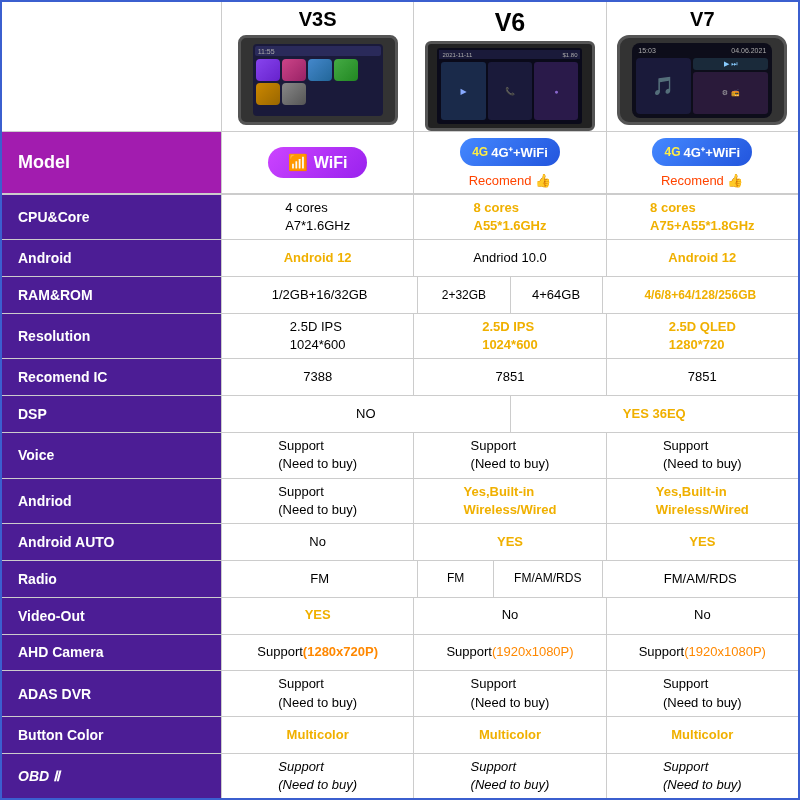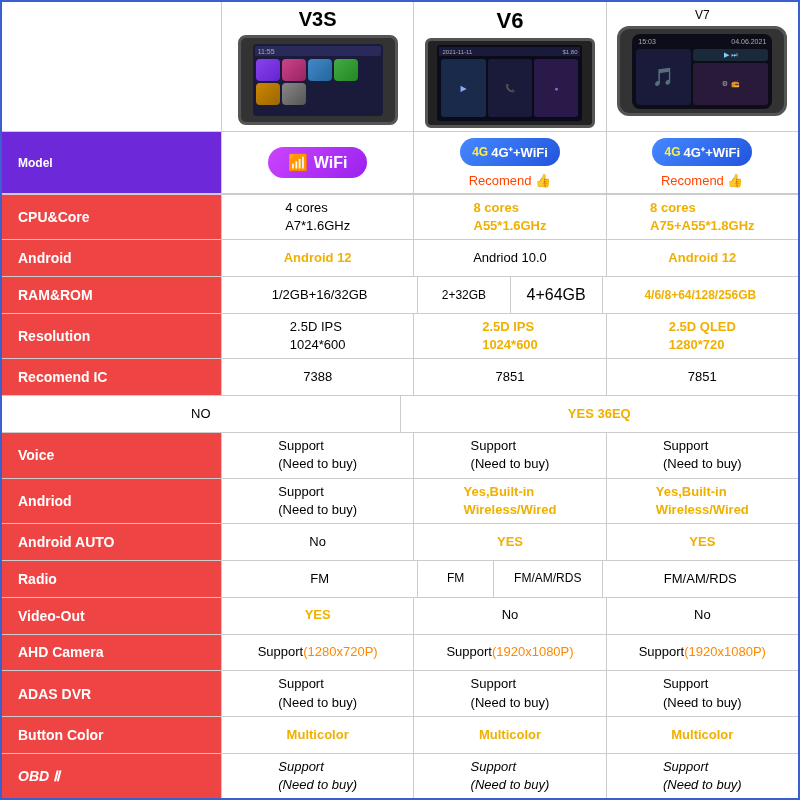--- a/index.html
+++ b/index.html
@@ -19,21 +19,21 @@
       border-top: 1px solid #ccc;
     }
     .table-row {
       display: flex;
       border-bottom: 1px solid #ccc;
       flex: 1;
     }
     .row-label {
       width: 220px;
       min-width: 220px;
-      background: #ef4444;
+      background: #4c1d95;
       color: #fff;
       display: flex;
       align-items: center;
       padding-left: 16px;
       font-size: 14px;
       font-weight: bold;
       border-right: 1px solid #ccc;
     }
     .row-cell {
       flex: 1;
@@ -92,26 +92,26 @@
       border-right: none;
     }
     
     .model-row {
       display: flex;
       border-bottom: 1px solid #ccc;
     }
     .model-label {
       width: 220px;
       min-width: 220px;
-      background: #6d28d9;
+      background: #a21caf;
       color: #fff;
       display: flex;
       align-items: center;
       padding-left: 16px;
-      font-size: 12px;
+      font-size: 18px;
       font-weight: bold;
       border-right: 1px solid #ccc;
     }
     .model-cell {
       flex: 1;
       display: flex;
       align-items: center;
       justify-content: center;
       padding: 8px 4px;
       border-right: 1px solid #ccc;
@@ -151,21 +151,21 @@
             <div style="width:24px;height:22px;border-radius:4px;background:linear-gradient(135deg,#4488cc,#226699);"></div>
             <div style="width:24px;height:22px;border-radius:4px;background:linear-gradient(135deg,#44aa44,#228822);"></div>
             <div style="width:24px;height:22px;border-radius:4px;background:linear-gradient(135deg,#cc8800,#996600);"></div>
             <div style="width:24px;height:22px;border-radius:4px;background:linear-gradient(135deg,#888888,#555555);"></div>
           </div>
         </div>
       </div>
     </div>
 
     <div class="header-product-wrapper">
-      <div style="font-size:22px; font-weight:bold; margin-bottom:4px;">V6</div>
+      <div style="font-size:25px; font-weight:bold; margin-bottom:4px;">V6</div>
       <div style="width:170px; height:90px; background:#222; border-radius:6px; border:3px solid #555; display:flex; align-items:center; justify-content:center;">
         <div style="width:145px; height:76px; background:#0a0a1a; border-radius:3px; display:flex; flex-direction:column; padding:2px; gap:1px;">
           <div style="height:9px; background:#1a1a3a; display:flex; align-items:center; padding:0 3px; gap:3px;">
             <span style="font-size:6px; color:#aaa;">2021-11-11</span>
             <span style="font-size:6px; color:#aaa; margin-left:auto;">$1.80</span>
           </div>
           <div style="display:flex; gap:2px; padding:2px; flex:1;">
             <div style="flex:1; background:#1a2a4a; border-radius:3px; display:flex; align-items:center; justify-content:center;">
               <span style="font-size:8px; color:#88aaff;">▶</span>
             </div>
@@ -174,21 +174,21 @@
             </div>
             <div style="flex:1; background:#2a1a4a; border-radius:3px; display:flex; align-items:center; justify-content:center;">
               <span style="font-size:7px; color:#8866cc;">●</span>
             </div>
           </div>
         </div>
       </div>
     </div>
 
     <div class="header-product-wrapper" style="border-right:none;">
-      <div style="font-size:12px; font-weight:normal; margin-bottom:4px;">V7</div>
+      <div style="font-size:20px; font-weight:bold; margin-bottom:4px;">V7</div>
       <div style="width:170px; height:90px; background:#333; border-radius:12px; border:3px solid #555; display:flex; align-items:center; justify-content:center;">
         <div style="width:140px; height:75px; background:#0d0d1a; border-radius:8px; display:flex; flex-direction:column; padding:2px; gap:1px;">
           <div style="display:flex; height:12px; align-items:center; padding:0 4px; gap:2px;">
             <span style="font-size:7px; color:#aaa;">15:03</span>
             <span style="font-size:7px; color:#aaa; margin-left:auto;">04.06.2021</span>
           </div>
           <div style="display:flex; flex:1; gap:2px; padding:0 2px 2px;">
             <div style="width:55px; background:#1a1a3a; border-radius:4px; display:flex; align-items:center; justify-content:center;">
               <span style="font-size:18px;">🎵</span>
             </div>
@@ -246,40 +246,41 @@
       <div class="row-cell">Andriod 10.0</div>
       <div class="row-cell yellow">Android 12</div>
     </div>
 
     <div class="table-row">
       <div class="row-label">RAM&amp;ROM</div>
       <div class="row-cell">1/2GB+16/32GB</div>
       <div class="row-cell" style="padding:0; display:flex; flex-direction:row;">
         <div style="flex:1; display:flex; align-items:center; justify-content:center; font-size:12px; padding:4px;">2+32GB</div>
         <div style="width:1px; background:#ccc; align-self:stretch;"></div>
-        <div style="flex:1; display:flex; align-items:center; justify-content:center; font-size:16px; padding:4px;">4+64GB</div>
+        <div style="flex:1; display:flex; align-items:center; justify-content:center; font-size:13px; padding:4px;">4+64GB</div>
       </div>
       <div class="row-cell yellow" style="font-size:12px;">4/6/8+64/128/256GB</div>
     </div>
 
     <div class="table-row">
       <div class="row-label">Resolution</div>
       <div class="row-cell">2.5D IPS<br>1024*600</div>
       <div class="row-cell yellow">2.5D IPS<br>1024*600</div>
       <div class="row-cell yellow">2.5D QLED<br>1280*720</div>
     </div>
 
     <div class="table-row">
       <div class="row-label">Recomend IC</div>
       <div class="row-cell">7388</div>
       <div class="row-cell">7851</div>
       <div class="row-cell">7851</div>
     </div>
 
     <div class="table-row">
+      <div class="row-label">DSP</div>
       <div class="row-cell">NO</div>
       <div class="row-cell yellow">YES 36EQ</div>
     </div>
 
     <div class="table-row">
       <div class="row-label">Voice</div>
       <div class="row-cell">Support<br>(Need to buy)</div>
       <div class="row-cell">Support<br>(Need to buy)</div>
       <div class="row-cell">Support<br>(Need to buy)</div>
     </div>
@@ -311,21 +312,21 @@
 
     <div class="table-row">
       <div class="row-label">Video-Out</div>
       <div class="row-cell yellow">YES</div>
       <div class="row-cell">No</div>
       <div class="row-cell">No</div>
     </div>
 
     <div class="table-row">
       <div class="row-label">AHD Camera</div>
-      <div class="row-cell">Support<br><span style="color:#ff8800;">(1280x720P)</span></div>
+      <div class="row-cell">Support<br><span style="color:#ff8800;font-weight:bold;">(1280x720P)</span></div>
       <div class="row-cell">Support<br><span style="color:#ff8800;">(1920x1080P)</span></div>
       <div class="row-cell">Support<br><span style="color:#ff8800;">(1920x1080P)</span></div>
     </div>
 
     <div class="table-row">
       <div class="row-label">ADAS DVR</div>
       <div class="row-cell">Support<br>(Need to buy)</div>
       <div class="row-cell">Support<br>(Need to buy)</div>
       <div class="row-cell">Support<br>(Need to buy)</div>
     </div>

